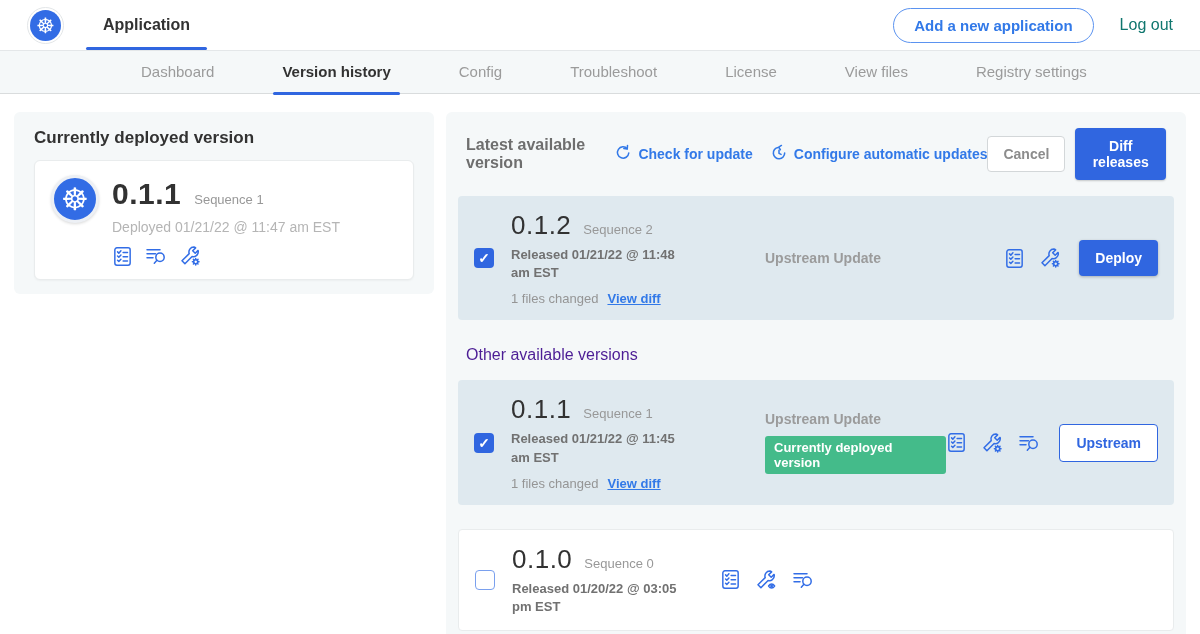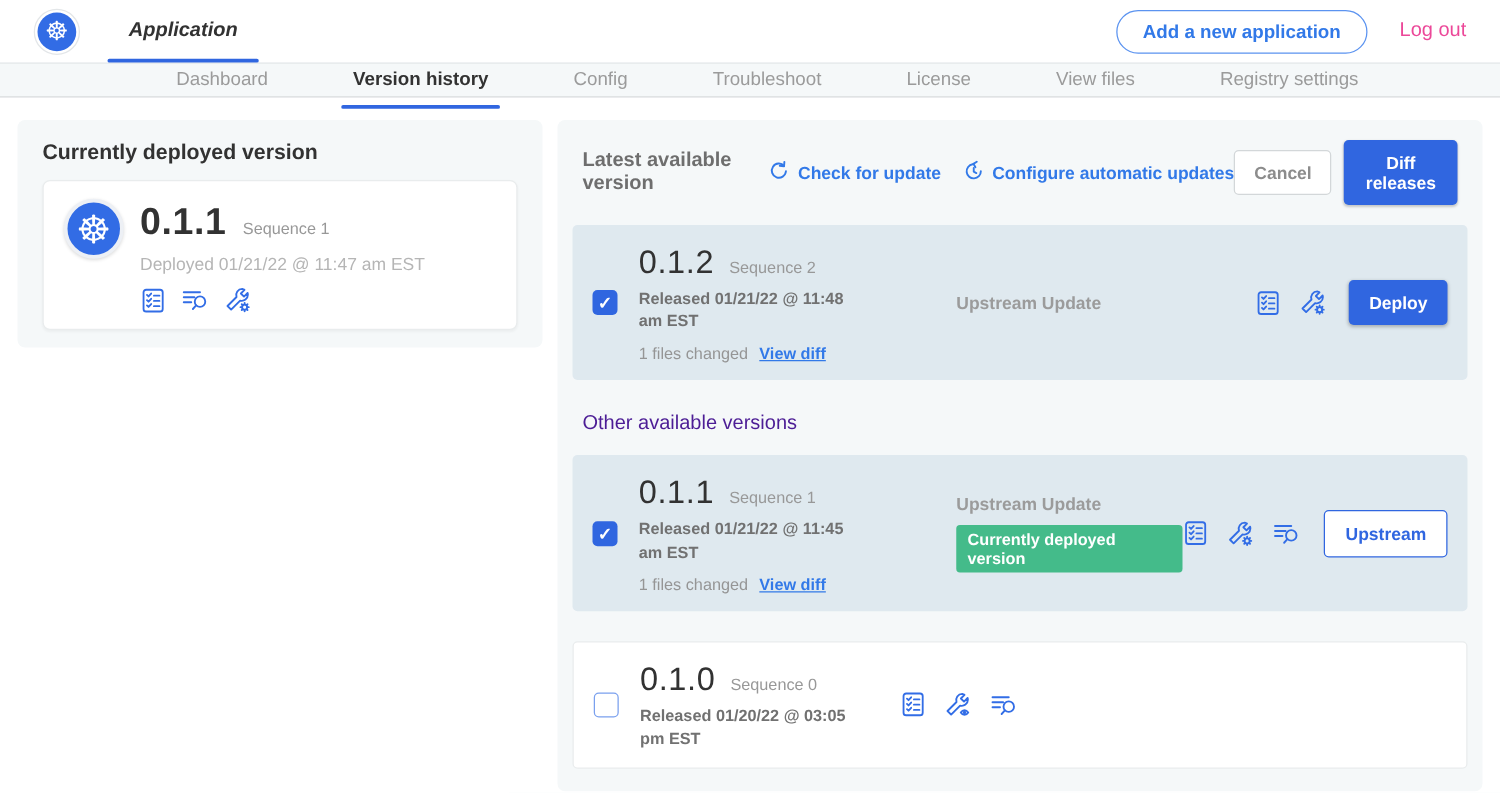--- a/index.html
+++ b/index.html
@@ -7,31 +7,31 @@
               font-family:"Liberation Sans", sans-serif; color:#323232; }
 
   
   .topnav { height:50px; display:flex; align-items:center; padding:0 27px; background:#fff; }
   .logo-badge { width:37px; height:37px; border-radius:50%; background:#fff;
                 border:1px solid #e3e6e8; display:flex; align-items:center; justify-content:center; }
   .logo-inner { width:31px; height:31px; border-radius:50%; background:#326ce5; color:#fff;
                 display:flex; align-items:center; justify-content:center; font-size:21px; line-height:1; }
   .nav-tabs { display:flex; height:50px; margin-left:22px; }
   .nav-tab { padding:0 17px; height:50px; line-height:50px; font-size:16px; font-weight:bold;
-             color:#323232; position:relative; cursor:pointer;font-style:italic; }
+             color:#323232; position:relative; cursor:pointer; }
   .nav-tab.active::after { content:""; position:absolute; left:0; right:0; bottom:0; height:3px;
                            background:#3066e0; border-radius:2px; }
   .nav-right { margin-left:auto; display:flex; align-items:center; gap:26px; }
   .add-app-btn { background:#fff; border:1px solid #5b93f0; color:#3279e8; font-weight:bold;
                  font-size:15px; padding:8px 20px; border-radius:18px; cursor:pointer;
                  font-family:"Liberation Sans", sans-serif; }
-  .logout { font-size:16px; color:#ec4899; cursor:pointer; }
+  .logout { font-size:16px; color:#0f766e; cursor:pointer; }
 
   
-  .subnav { height:28px; background:#f5f8f9; border-top:1px solid #e4e7e9; border-bottom:1px solid #d9dcdd;
+  .subnav { height:44px; background:#f5f8f9; border-top:1px solid #e4e7e9; border-bottom:1px solid #d9dcdd;
             display:flex; align-items:center; padding-left:138px; gap:62px; }
   .subnav-tab { font-size:15px; color:#9b9b9b; height:44px; line-height:44px; position:relative;
                 padding:0 3px; cursor:pointer; white-space:nowrap; }
   .subnav-tab.active { color:#323232; font-weight:bold; }
   .subnav-tab.active::after { content:""; position:absolute; left:-6px; right:-6px; bottom:-1px;
                               height:3px; background:#3066e0; border-radius:2px; }
 
   
   .main { display:flex; align-items:flex-start; gap:12px; padding:18px 14px 0; }
 

